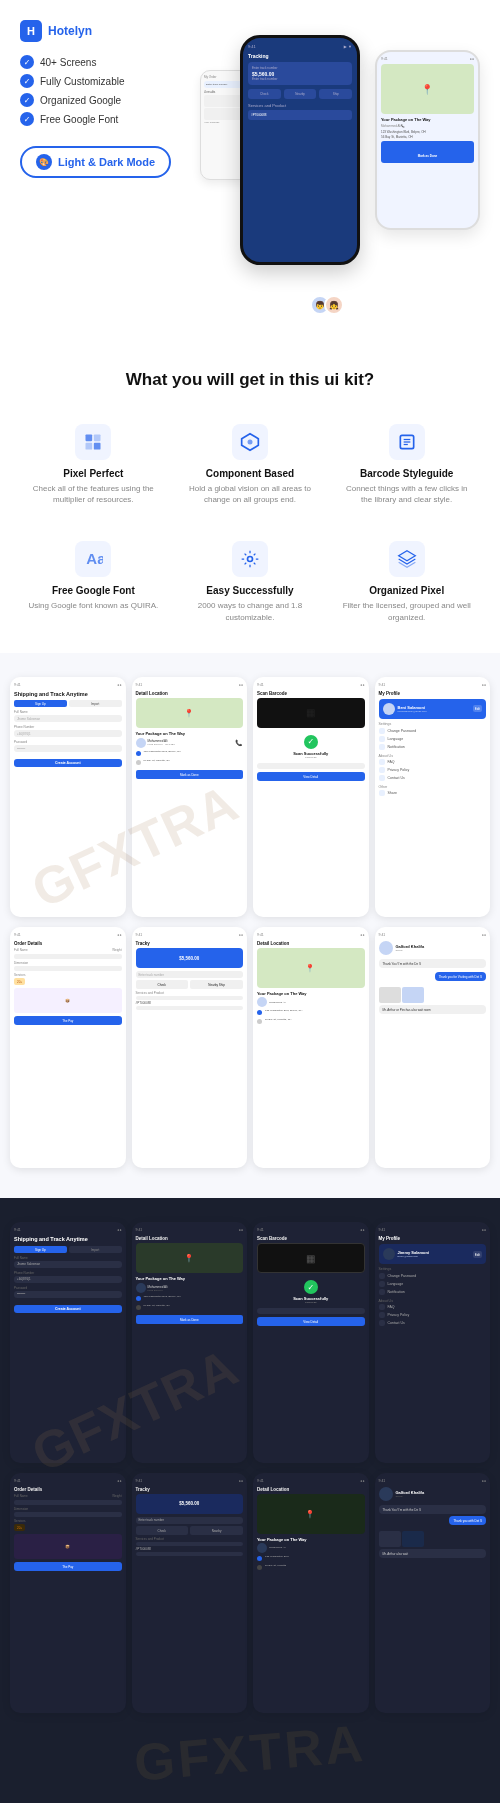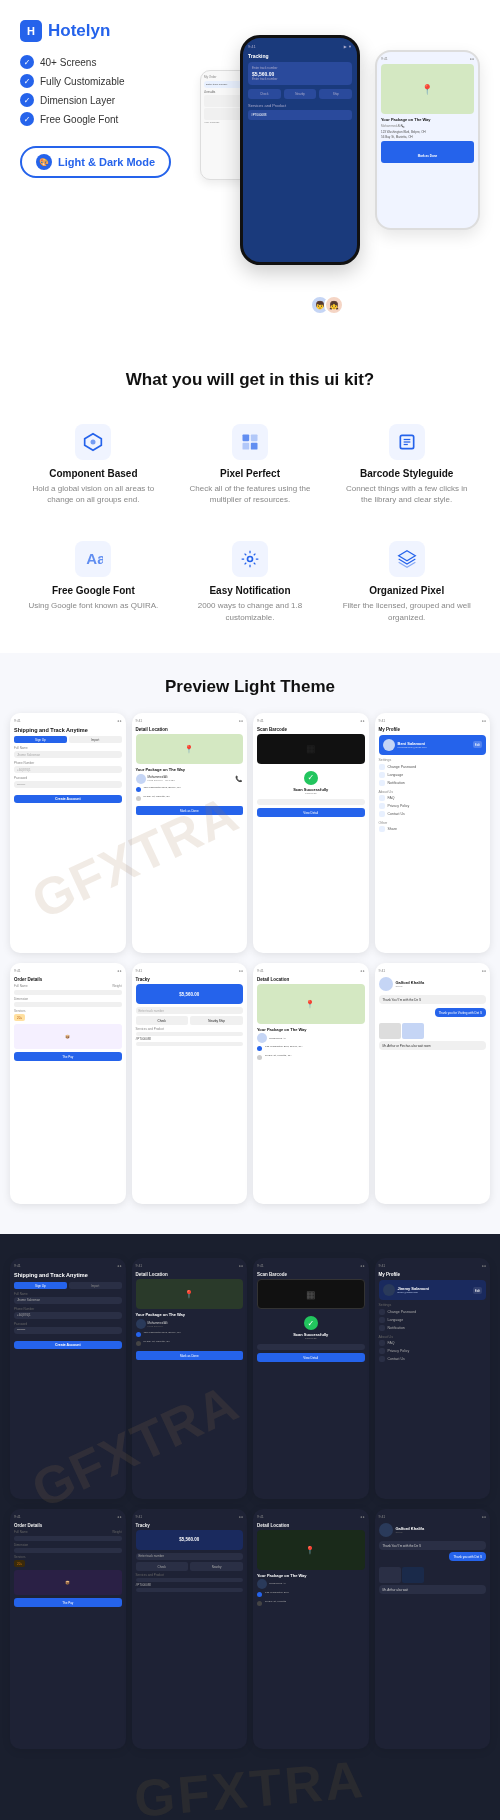--- a/index.html
+++ b/index.html
@@ -33,21 +33,21 @@
       align-items: center;
       justify-content: center;
     }
     .brand-icon span {
       color: #fff;
       font-size: 11px;
       font-weight: bold;
     }
     .brand-name {
       color: #2563EB;
-      font-size: 17px;
+      font-size: 12px;
       font-weight: 600;
     }
     .hero-left {
       position: absolute;
       left: 20px;
       top: 55px;
       width: 190px;
       z-index: 2;
     }
     .hero-title {
@@ -460,21 +460,21 @@
       <li>
         <div class="check-icon"></div>
         <span>40+ Screens</span>
       </li>
       <li>
         <div class="check-icon"></div>
         <span>Fully Customizable</span>
       </li>
       <li>
         <div class="check-icon"></div>
-        <span>Dimension Layer</span>
+        <span>Organized Google</span>
       </li>
       <li>
         <div class="check-icon"></div>
         <span>Free Google Font</span>
       </li>
     </ul>
     <div class="mode-badge">
       <div class="mode-badge-icon">
         <span>🎨</span>
       </div>
@@ -553,39 +553,39 @@
   </div>
 </div>
 
 <div class="features-section">
   <div class="section-title">What you will get in this ui kit?</div>
   <div class="features-grid">
 
     <div class="feature-card">
       <div class="feature-icon-wrap">
         <svg viewBox="0 0 24 24" fill="none">
-          <polygon points="12,2 22,8 22,16 12,22 2,16 2,8" stroke="#2563EB" stroke-width="2" fill="none"></polygon>
-          <circle cx="12" cy="12" r="3" fill="#2563EB" opacity="0.6"></circle>
-        </svg>
-      </div>
-      <div class="feature-card-title">Component Based</div>
-      <div class="feature-card-desc">Hold a global vision on all areas to change on all groups end.</div>
-    </div>
-
-    <div class="feature-card">
-      <div class="feature-icon-wrap">
-        <svg viewBox="0 0 24 24" fill="none">
           <rect x="3" y="3" width="8" height="8" rx="1" fill="#2563EB" opacity="0.7"></rect>
           <rect x="13" y="3" width="8" height="8" rx="1" fill="#2563EB" opacity="0.3"></rect>
           <rect x="3" y="13" width="8" height="8" rx="1" fill="#2563EB" opacity="0.3"></rect>
           <rect x="13" y="13" width="8" height="8" rx="1" fill="#2563EB" opacity="0.7"></rect>
         </svg>
       </div>
       <div class="feature-card-title">Pixel Perfect</div>
       <div class="feature-card-desc">Check all of the features using the multiplier of resources.</div>
+    </div>
+
+    <div class="feature-card">
+      <div class="feature-icon-wrap">
+        <svg viewBox="0 0 24 24" fill="none">
+          <polygon points="12,2 22,8 22,16 12,22 2,16 2,8" stroke="#2563EB" stroke-width="2" fill="none"></polygon>
+          <circle cx="12" cy="12" r="3" fill="#2563EB" opacity="0.6"></circle>
+        </svg>
+      </div>
+      <div class="feature-card-title">Component Based</div>
+      <div class="feature-card-desc">Hold a global vision on all areas to change on all groups end.</div>
     </div>
 
     <div class="feature-card">
       <div class="feature-icon-wrap">
         <svg viewBox="0 0 24 24" fill="none">
           <rect x="4" y="4" width="16" height="16" rx="2" stroke="#2563EB" stroke-width="2" fill="none"></rect>
           <line x1="8" y1="9" x2="16" y2="9" stroke="#2563EB" stroke-width="1.5"></line>
           <line x1="8" y1="12" x2="16" y2="12" stroke="#2563EB" stroke-width="1.5"></line>
           <line x1="8" y1="15" x2="13" y2="15" stroke="#2563EB" stroke-width="1.5"></line>
         </svg>
@@ -604,41 +604,40 @@
       <div class="feature-card-desc">Using Google font known as QUIRA.</div>
     </div>
 
     <div class="feature-card">
       <div class="feature-icon-wrap">
         <svg viewBox="0 0 24 24" fill="none">
           <circle cx="12" cy="12" r="3" stroke="#2563EB" stroke-width="2"></circle>
           <path d="M12 2v3M12 19v3M2 12h3M19 12h3M5.5 5.5l2 2M16.5 16.5l2 2M5.5 18.5l2-2M16.5 7.5l2-2" stroke="#2563EB" stroke-width="1.5"></path>
         </svg>
       </div>
-      <div class="feature-card-title">Easy Notification</div>
+      <div class="feature-card-title">Easy Successfully</div>
       <div class="feature-card-desc">2000 ways to change and 1.8 customizable.</div>
     </div>
 
     <div class="feature-card">
       <div class="feature-icon-wrap">
         <svg viewBox="0 0 24 24" fill="none">
           <path d="M12 2L22 8L12 14L2 8Z" stroke="#2563EB" stroke-width="1.5" fill="#e8f0fe"></path>
           <path d="M2 12L12 18L22 12" stroke="#2563EB" stroke-width="1.5"></path>
           <path d="M2 16L12 22L22 16" stroke="#2563EB" stroke-width="1.5" opacity="0.5"></path>
         </svg>
       </div>
       <div class="feature-card-title">Organized Pixel</div>
       <div class="feature-card-desc">Filter the licensed, grouped and well organized.</div>
     </div>
   </div>
 </div>
 
 <div class="preview-section relative">
   <div class="gfxtra-watermark" style="top:30%; left:5%;">GFXTRA</div>
-  <div class="preview-title">Preview Light Theme</div>
 
   <div class="screens-grid">
 
     <div class="screen-card">
       <div class="screen-inner">
         <div class="screen-top-bar">
             <span>9:41</span>
             <span>●●</span>
           </div>
         <div class="screen-title-text">Shipping and Track Anytime</div>

